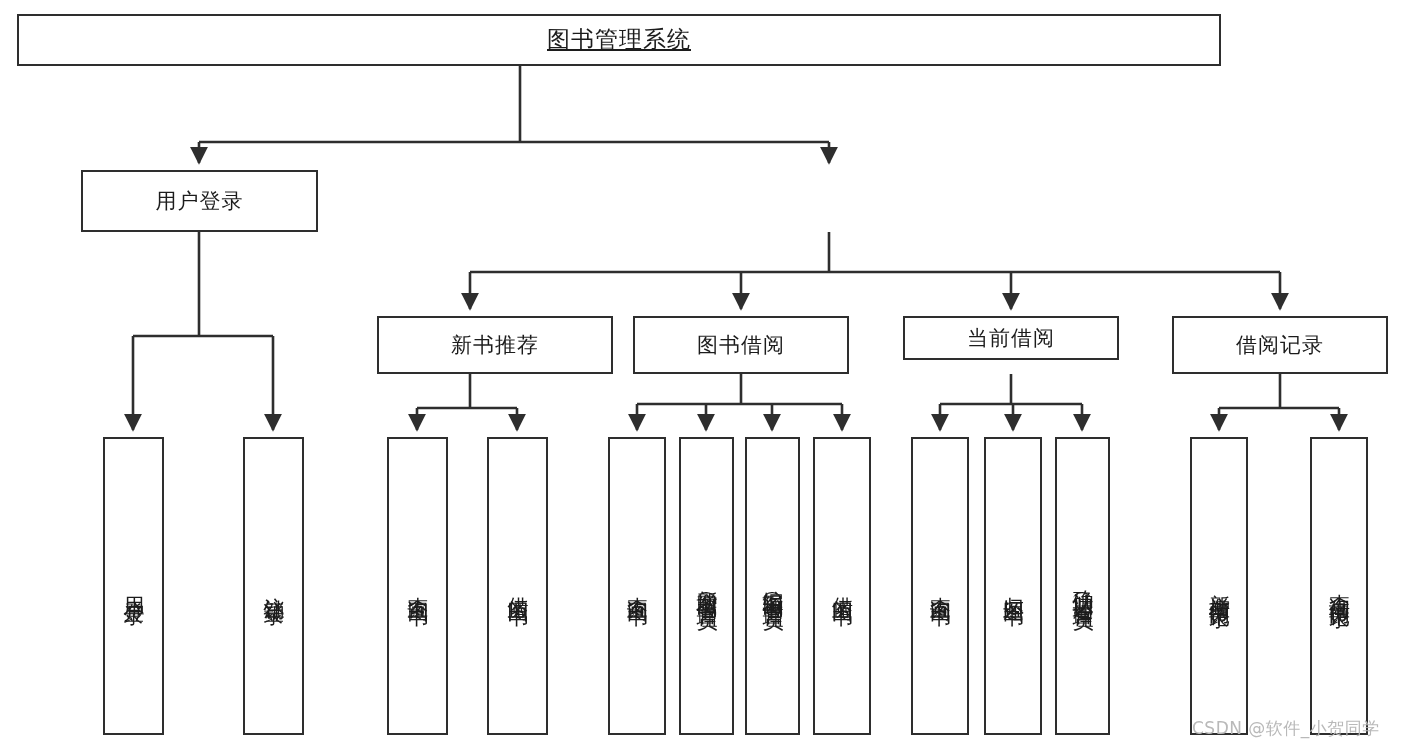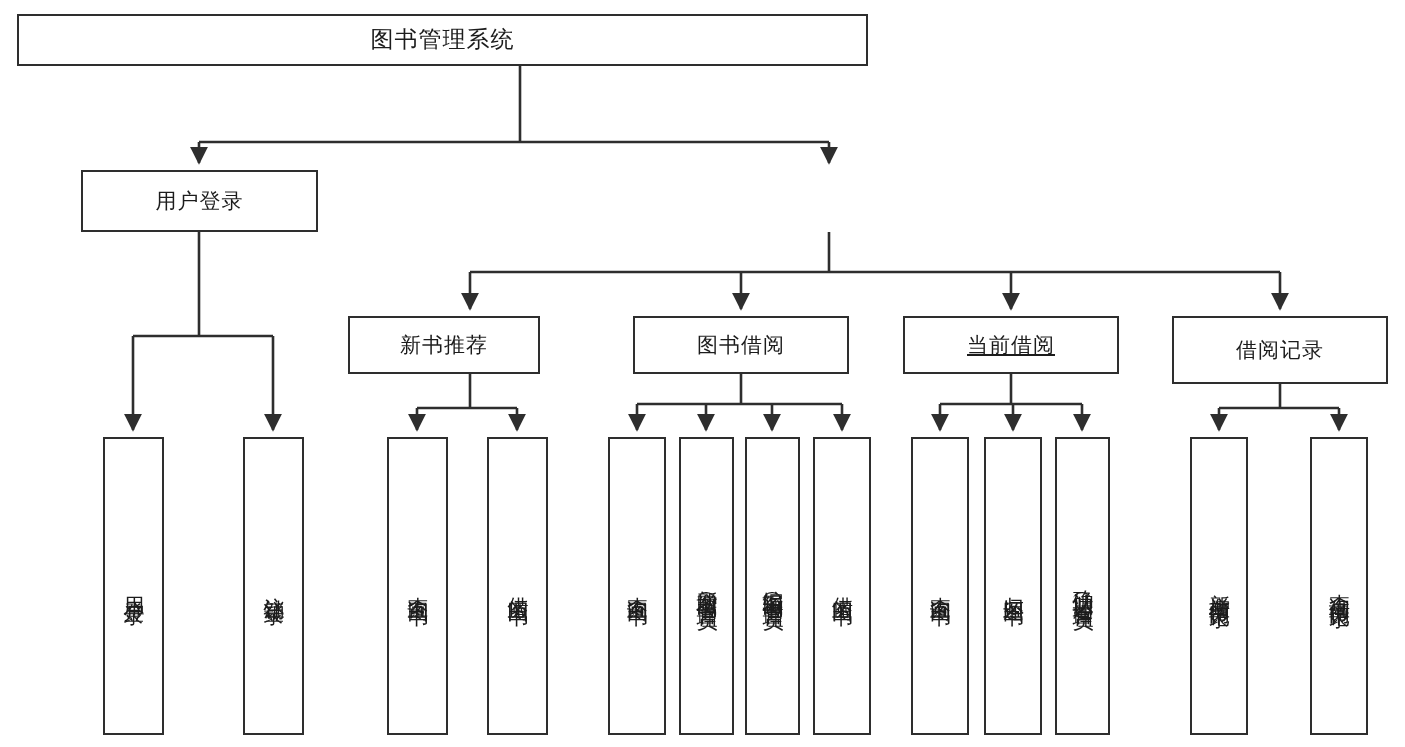--- a/index.html
+++ b/index.html
@@ -118,42 +118,42 @@
       <path d="M 1013 404 L 1013 430" marker-end="url(#arrow)"></path>
       <path d="M 1082 404 L 1082 430" marker-end="url(#arrow)"></path>
 
       <path d="M 1280 374 L 1280 408"></path>
       <path d="M 1219 408 L 1339 408"></path>
       <path d="M 1219 408 L 1219 430" marker-end="url(#arrow)"></path>
       <path d="M 1339 408 L 1339 430" marker-end="url(#arrow)"></path>
     </g>
   </svg>
 
-  <div class="node horiz" id="root-node" style="left:17px; top:14px; width:851px; height:52px;">
+  <div class="node horiz" id="root-node" style="left:17px; top:14px; width:1204px; height:52px;text-decoration:underline;">
     <span>图书管理系统</span>
   </div>
 
   <div class="node horiz" style="left:81px; top:170px; width:237px; height:62px;">
     <span>用户登录</span>
   </div>
 
 
-  <div class="node horiz" style="left:348px; top:316px; width:192px; height:58px;">
+  <div class="node horiz" style="left:377px; top:316px; width:236px; height:58px;">
     <span>新书推荐</span>
   </div>
 
   <div class="node horiz" style="left:633px; top:316px; width:216px; height:58px;text-align:center;">
     <span>图书借阅</span>
   </div>
 
-  <div class="node horiz" style="left:903px; top:316px; width:216px; height:58px;text-decoration:underline;">
+  <div class="node horiz" style="left:903px; top:316px; width:216px; height:44px;">
     <span>当前借阅</span>
   </div>
 
-  <div class="node horiz" style="left:1172px; top:316px; width:216px; height:68px;">
+  <div class="node horiz" style="left:1172px; top:316px; width:216px; height:58px;">
     <span>借阅记录</span>
   </div>
 
   <div class="node vert" style="left:103px; top:437px; width:61px; height:298px;">
     <span class="vtext">用户登录</span>
   </div>
 
   <div class="node vert" style="left:243px; top:437px; width:61px; height:298px;">
     <span class="vtext">注销登录</span>
   </div>
@@ -195,14 +195,15 @@
   </div>
 
   <div class="node vert" style="left:1190px; top:437px; width:58px; height:298px;">
     <span class="vtext">新增借阅记录</span>
   </div>
 
   <div class="node vert" style="left:1310px; top:437px; width:58px; height:298px;">
     <span class="vtext">查询借阅记录</span>
   </div>
 
+  <div id="watermark" style="left:1192px; top:717px;">CSDN @软件_小贺同学</div>
 
 </div>
 
 </body></html>

